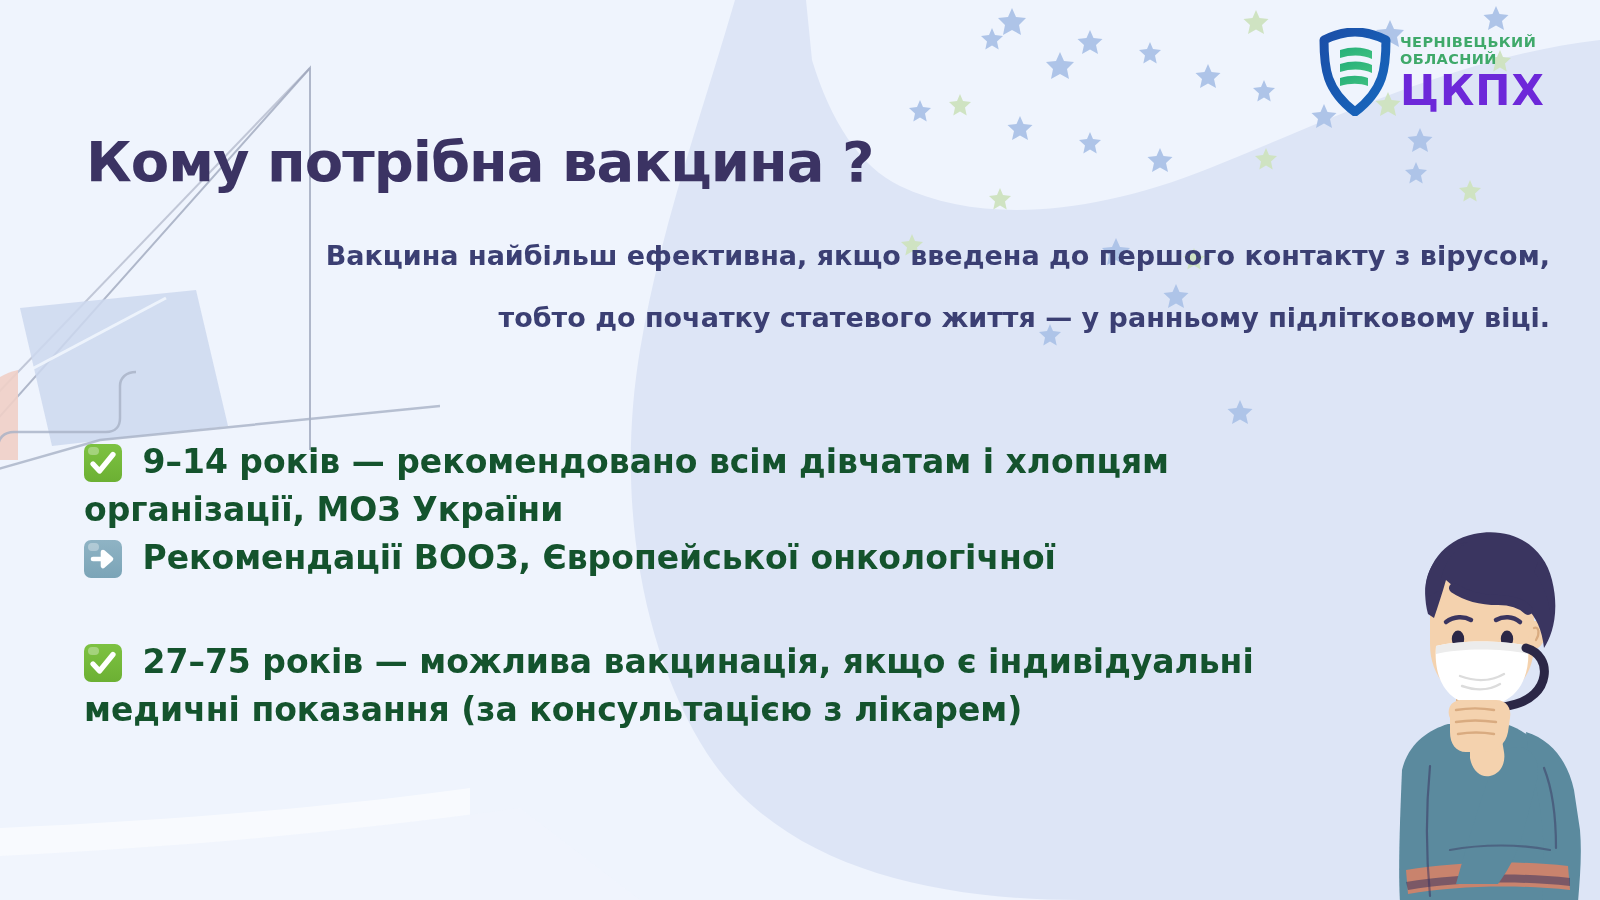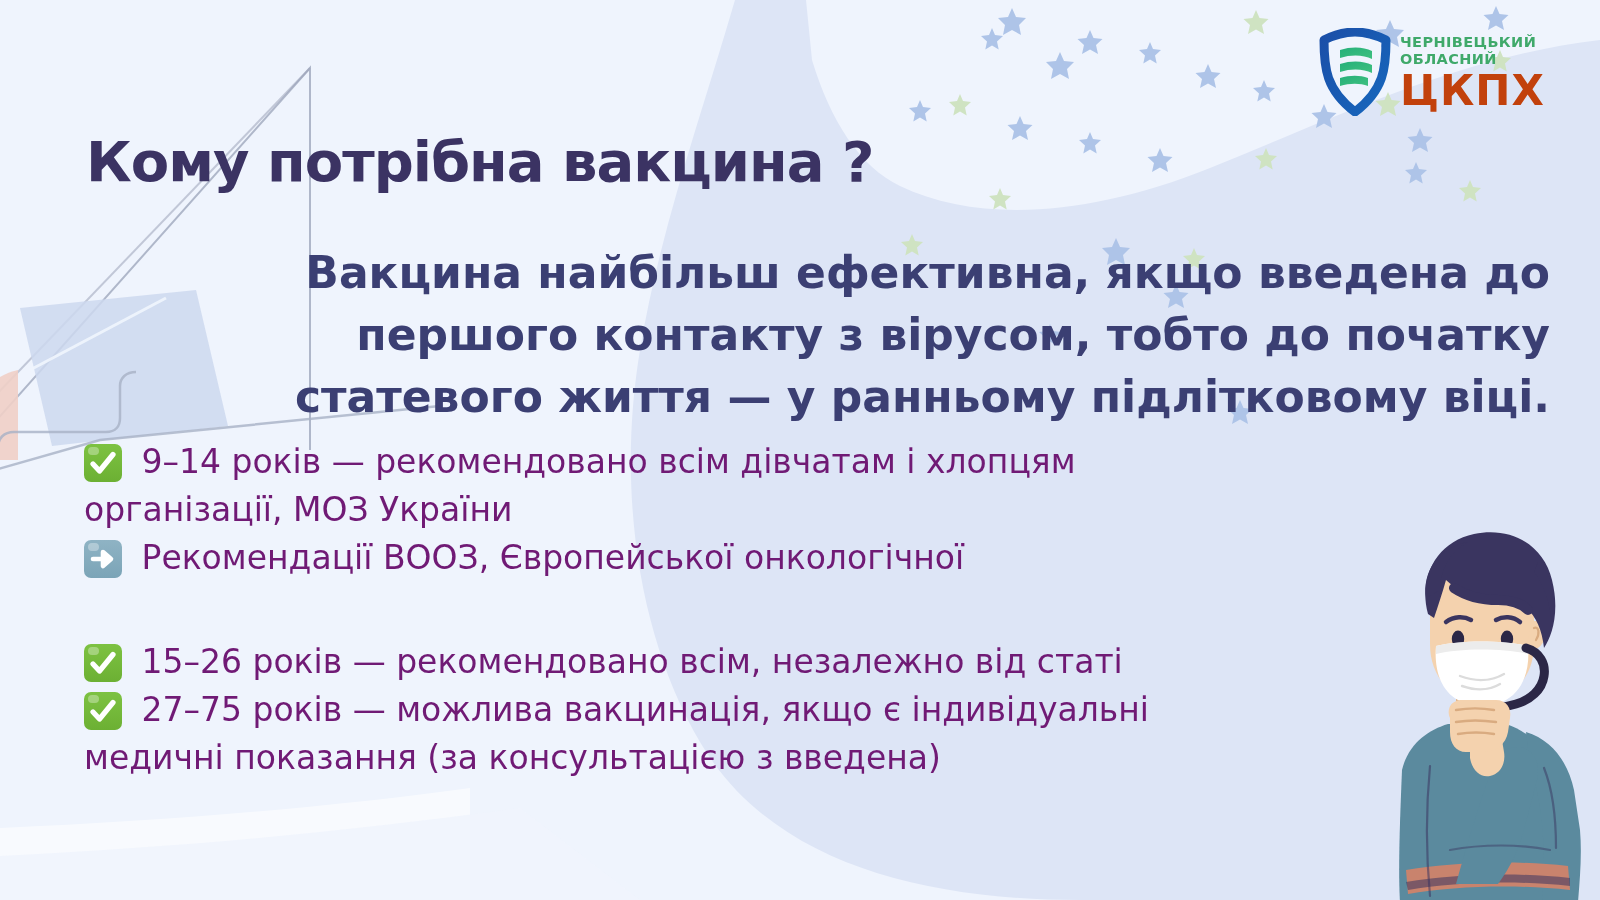--- a/index.html
+++ b/index.html
@@ -21,47 +21,47 @@
   
   .logo{position:absolute;left:1318px;top:22px;width:280px;height:100px;display:flex;align-items:center;gap:8px;}
   .logo-mark{width:74px;height:88px;flex:0 0 auto;}
   .logo-text{display:flex;flex-direction:column;justify-content:center;line-height:1;padding-top:2px;}
   .logo-line1,.logo-line2{
     color:#3fa96a;font-weight:bold;font-size:14.5px;letter-spacing:.4px;
     font-family:"DejaVu Sans","Liberation Sans",sans-serif;
   }
   .logo-line2{margin-top:3px;}
   .logo-abbr{
-    color:#c2410c;font-weight:bold;font-size:42px;letter-spacing:1px;margin-top:3px;
+    color:#6d28d9;font-weight:bold;font-size:42px;letter-spacing:1px;margin-top:3px;
     font-family:"DejaVu Sans","Liberation Sans",sans-serif;
   }
 
   
   .title{
     position:absolute;left:86px;top:96px;width:1120px;
     color:#3b3363;
     font-family:"DejaVu Sans","Liberation Sans",sans-serif;
     font-weight:bold;font-size:56px;line-height:1;
     letter-spacing:-1px;
     white-space:nowrap;
   }
 
   
   .subtitle{
     position:absolute;left:255px;top:198px;width:1295px;
     color:#3b3f73;
     font-family:"DejaVu Sans","Liberation Sans",sans-serif;
-    font-weight:bold;font-size:44px;line-height:62px;
+    font-weight:bold;font-size:27px;line-height:62px;
     text-align:right;
   }
 
   
-  .block{position:absolute;left:84px;width:1340px;color:#701a75;
-    font-family:"DejaVu Sans","Liberation Sans",sans-serif;
-    font-weight:normal;font-size:33px;line-height:48px;}
+  .block{position:absolute;left:84px;width:1340px;color:#14532d;
+    font-family:"DejaVu Sans","Liberation Sans",sans-serif;
+    font-weight:bold;font-size:33px;line-height:48px;}
   .block-1{top:438px;}
   .block-2{top:638px;}
   .line{display:block;}
   .ico{
     display:inline-block;vertical-align:-9px;width:38px;height:38px;
     border-radius:7px;position:relative;margin-right:9px;
   }
   .ico svg{position:absolute;left:0;top:0;}
   .ico-check{background:linear-gradient(180deg,#7dc242 0%,#6cb033 100%);}
   .ico-arrow{background:linear-gradient(180deg,#8fb3c4 0%,#7ba4b7 100%);}
@@ -187,32 +187,24 @@
     </span>
   </div>
 
   <div class="block block-2">
     <span class="line">
       <span class="ico ico-check">
         <span class="gloss"></span>
         <svg width="38" height="38" viewBox="0 0 38 38">
             <path d="M9,20 L15.5,27 L29,10.5" fill="none" stroke="#fff" stroke-width="5.2" stroke-linecap="round" stroke-linejoin="round"></path>
           </svg>
-      </span><span class="txt"> 15–26 років — рекомендовано всім, незалежно від статі</span>
-    </span>
-    <span class="line">
-      <span class="ico ico-check">
-        <span class="gloss"></span>
-        <svg width="38" height="38" viewBox="0 0 38 38">
-            <path d="M9,20 L15.5,27 L29,10.5" fill="none" stroke="#fff" stroke-width="5.2" stroke-linecap="round" stroke-linejoin="round"></path>
-          </svg>
       </span><span class="txt"> 27–75 років — можлива вакцинація, якщо є індивідуальні</span>
     </span>
     <span class="line">
-      <span class="txt">медичні показання (за консультацією з введена)</span>
+      <span class="txt">медичні показання (за консультацією з лікарем)</span>
     </span>
   </div>
 
   <svg class="character" viewBox="0 0 272 384">
 
     <path d="M72,252 C78,226 98,212 118,206 L176,206 C200,214 218,232 224,256 L236,330 C240,356 242,372 242,384 L70,384 C68,352 70,300 72,252 Z" fill="#5b8a9e"></path>
 
     <path d="M196,214 C222,222 238,244 244,272 L250,312 C252,336 250,360 248,384 L212,384 C216,340 214,288 200,248 Z" fill="#5b8a9e"></path>
 
     <path d="M76,352 C124,344 186,342 238,348 L240,372 C186,366 124,368 78,376 Z" fill="#c9836d"></path>

